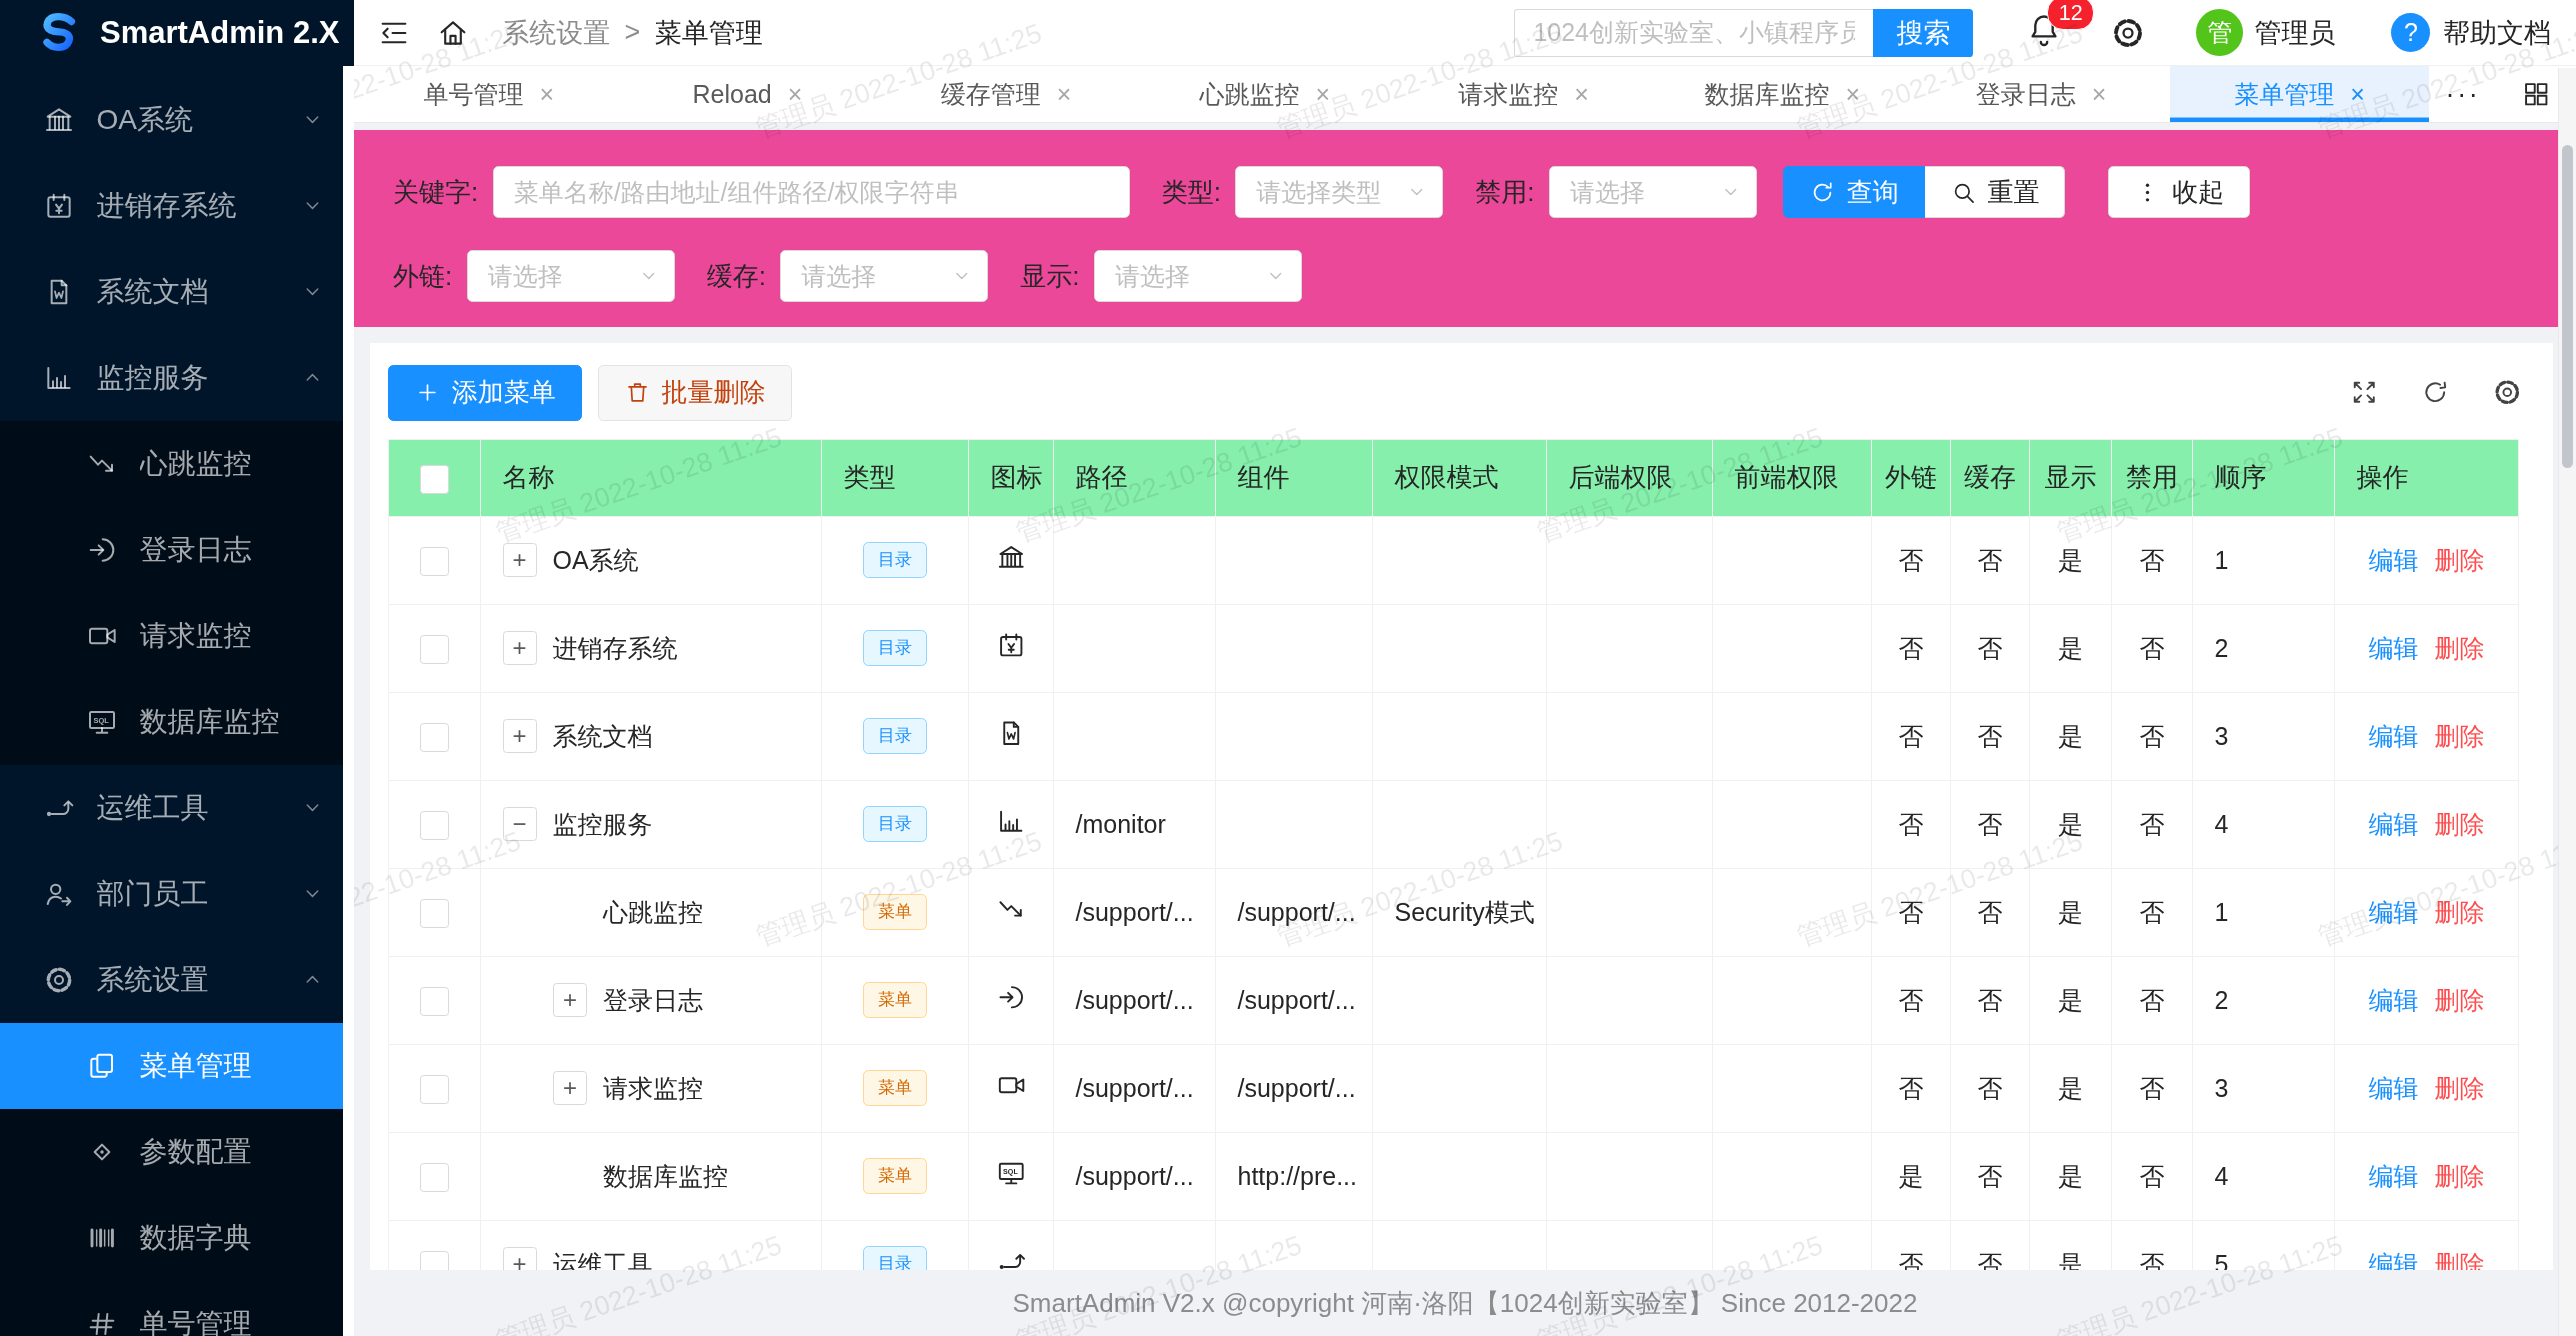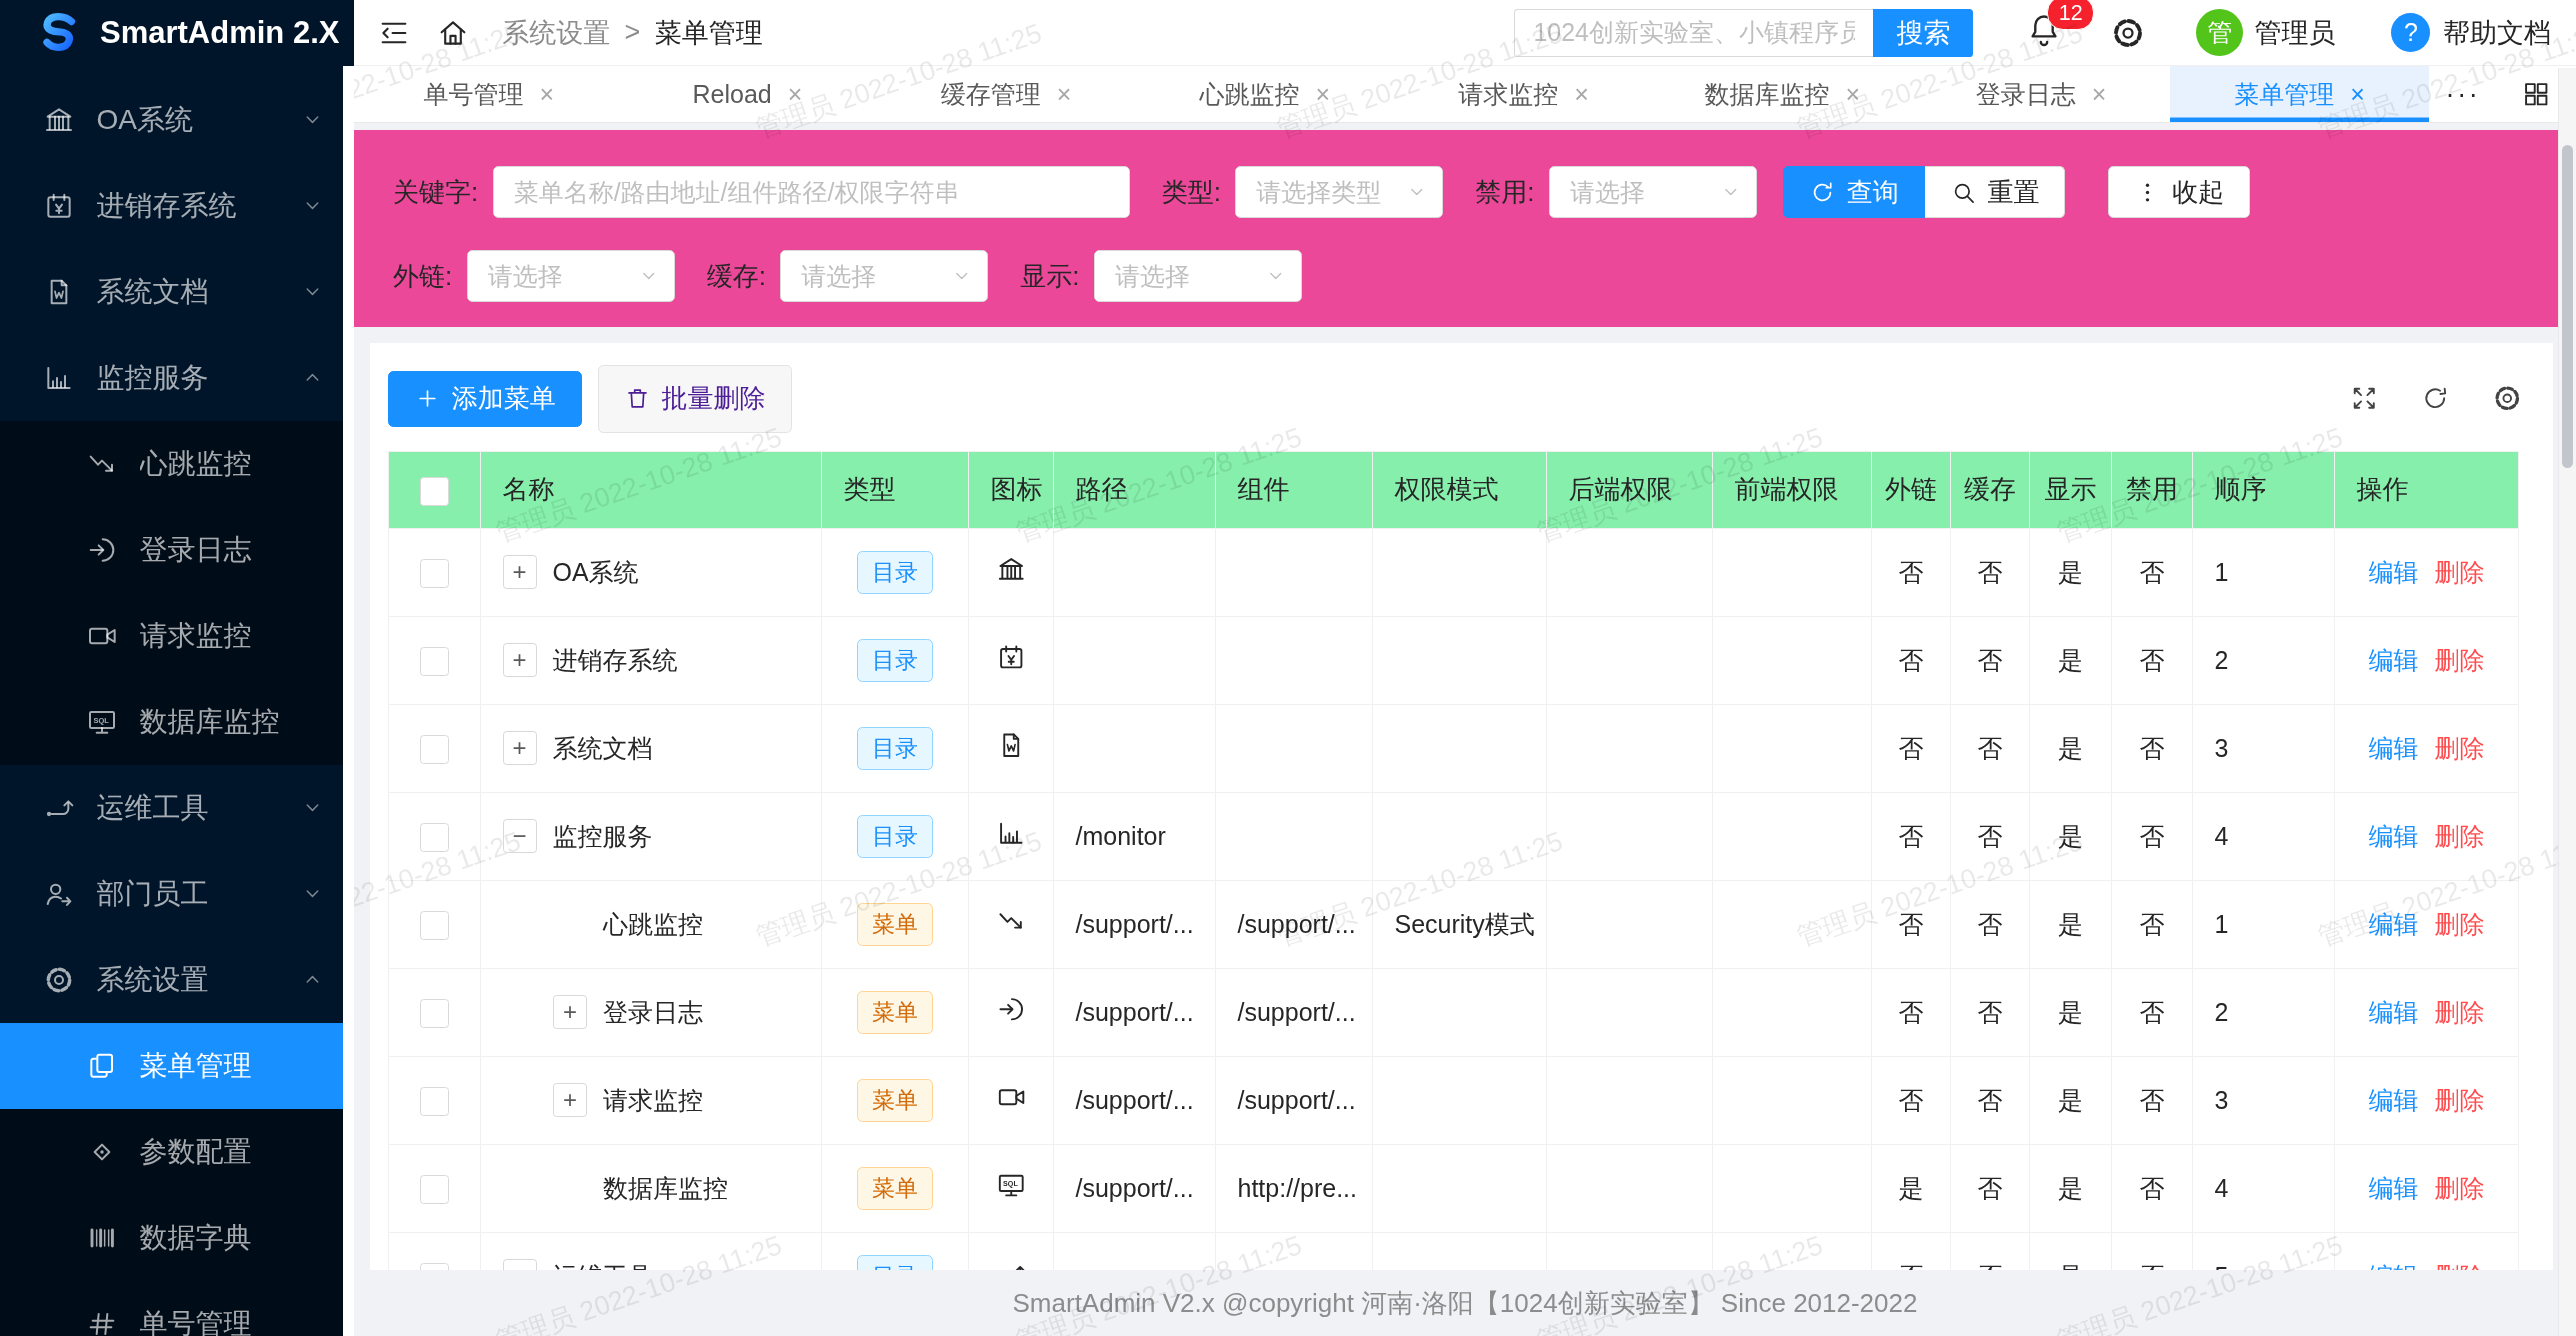--- a/index.html
+++ b/index.html
@@ -74,36 +74,36 @@
   .btn-primary { background:#1890ff; border-color:#1890ff; color:#fff; }
   .btn-group { display:flex; margin-left:26px; }
   .btn-group .btn-primary { border-radius:5.4px 0 0 5.4px; }
   .btn-group .btn-plain { border-radius:0 5.4px 5.4px 0; border-left:none; }
   .collapse-btn { margin-left:43px; }
 
   
   .table-card { background:#fff; margin:16px 23px 0 16px; padding:21.5px 18px 0 18px; flex:1; overflow:hidden; position:relative; }
   .t-toolbar { display:flex; align-items:center; margin-bottom:18px; }
   .add-btn { height:56px; }
-  .batch-btn { height:68px; margin-left:16px; background:#f7f7f7; border-color:#e3e3e3; color:#4c1d95; cursor:not-allowed; }
+  .batch-btn { height:56px; margin-left:16px; background:#f7f7f7; border-color:#e3e3e3; color:#c2410c; cursor:not-allowed; }
   .t-tools { margin-left:auto; display:flex; gap:41px; color:#434343; padding-right:12.6px; }
   .t-tools .icn { width:30.5px; height:30.5px; cursor:pointer; }
 
   table { border-collapse:collapse; table-layout:fixed; width:2129px; }
   th,td { border:0.9px solid #f0f0f0; overflow:hidden; white-space:nowrap; }
   thead th { background:#86efac; height:77px; font-size:26px; font-weight:500; color:#262626; text-align:left; padding-left:21.5px; }
   thead th.c { text-align:center; padding-left:0; }
   tbody td { height:88px; font-size:25px; color:#262626; background:#fff; }
   td.c { text-align:center; }
   td.pl { padding-left:21.5px; }
   .name-cell { display:flex; align-items:center; padding-left:21.5px; }
   .expander { width:34px; height:34px; border:0.9px solid #d9d9d9; border-radius:3.6px; display:inline-flex; align-items:center; justify-content:center; font-size:24px; line-height:1; color:#595959; background:#fff; cursor:pointer; margin-right:16px; flex-shrink:0; }
   .exp-space { width:50px; flex-shrink:0; }
   .cb { width:29px; height:29px; border:0.9px solid #d9d9d9; border-radius:3.6px; background:#fff; display:inline-block; vertical-align:middle; cursor:pointer; }
-  .badge { display:inline-block; padding:7.2px 14.4px; font-size:23px; line-height:1.15; border-radius:5.4px; border:0.9px solid; }
+  .badge { display:inline-block; padding:7.2px 14.4px; font-size:17px; line-height:1.15; border-radius:5.4px; border:0.9px solid; }
   .badge-dir { color:#1890ff; background:#e6f7ff; border-color:#91d5ff; }
   .badge-menu { color:#d46b08; background:#fff7e6; border-color:#ffd591; }
   .row-icon { width:30.5px; height:30.5px; color:#262626; }
   .link-edit { color:#1890ff; margin-right:16px; cursor:pointer; }
   .link-del { color:#ff4d4f; cursor:pointer; }
 
   
   .footer { position:absolute; left:0; right:0; bottom:0; height:66px; background:#f0f2f5; display:flex; align-items:center; justify-content:center; color:#8c8c8c; font-size:26px; z-index:5; }
   .wm-layer { position:absolute; inset:0; overflow:hidden; pointer-events:none; z-index:7; }
   .wm { position:absolute; white-space:nowrap; font-size:27px; color:rgba(0,0,0,0.085); transform:rotate(-19deg); }

